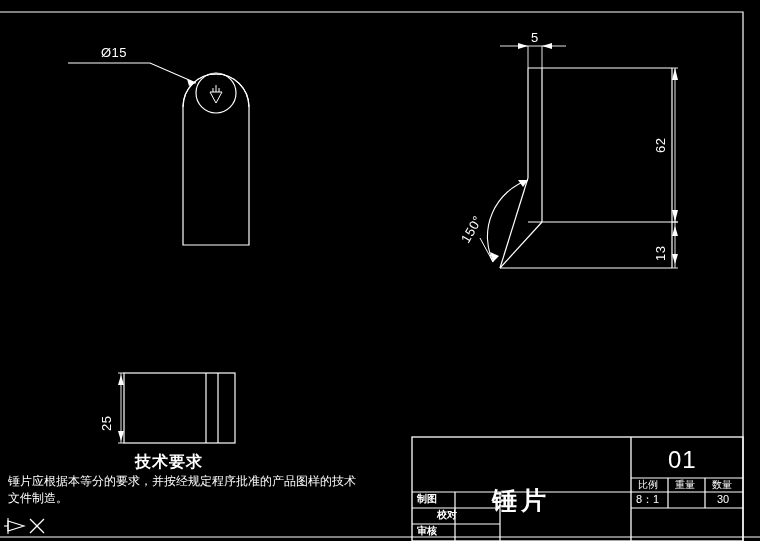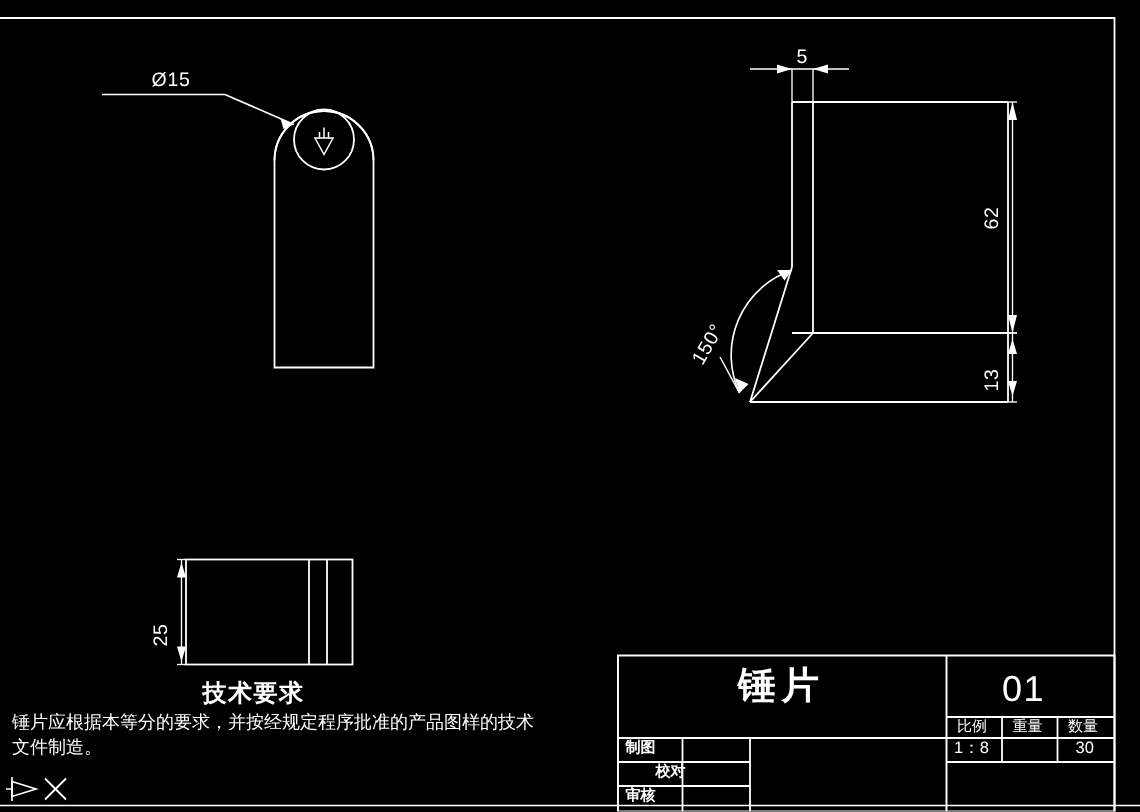--- a/index.html
+++ b/index.html
@@ -40,20 +40,21 @@
   .dim-rot-ang {
     transform: rotate(-60deg);
     transform-origin: left bottom;
   }
   
   .tb-title {
     font-family: "DejaVu Sans", sans-serif;
     font-size: 25px;
     font-weight: bold;
     letter-spacing: 4px;
+    margin-top: 44px;
   }
   .tb-num {
     font-family: "Liberation Sans", sans-serif;
     font-size: 24px;
     letter-spacing: 1px;
   }
   .tb-hdr {
     font-family: "DejaVu Sans", sans-serif;
     font-size: 10px;
     font-weight: normal;
@@ -226,21 +227,21 @@
 <div class="ov notes-body" style="left:8px; top:473px; white-space:normal;">锤片应根据本等分的要求，并按经规定程序批准的产品图样的技术文件制造。</div>
 
 <div class="ov tb-title" style="left:492px; top:444px;">锤片</div>
 
 <div class="ov tb-num" style="left:668px; top:448px;">01</div>
 
 <div class="ov tb-hdr" style="left:638px; top:480px;">比例</div>
 <div class="ov tb-hdr" style="left:675px; top:480px;">重量</div>
 <div class="ov tb-hdr" style="left:712px; top:480px;">数量</div>
 
-<div class="ov tb-val" style="left:636px; top:494px;">1：8</div>
+<div class="ov tb-val" style="left:636px; top:494px;">8：1</div>
 <div class="ov tb-val" style="left:673px; top:494px;"></div>
 <div class="ov tb-val" style="left:717px; top:494px;">30</div>
 
 <div class="ov tb-row-label" style="left:417px; top:494px;">制图</div>
 <div class="ov tb-row-label" style="left:417px; top:510px;margin-left:20px;">校对</div>
 <div class="ov tb-row-label" style="left:417px; top:526px;">审核</div>
 
 <div class="ov tb-val" style="left:460px; top:494px; width:38px; height:14px;"></div>
 <div class="ov tb-val" style="left:460px; top:510px; width:38px; height:14px;"></div>
 <div class="ov tb-val" style="left:460px; top:526px; width:38px; height:14px;"></div>

